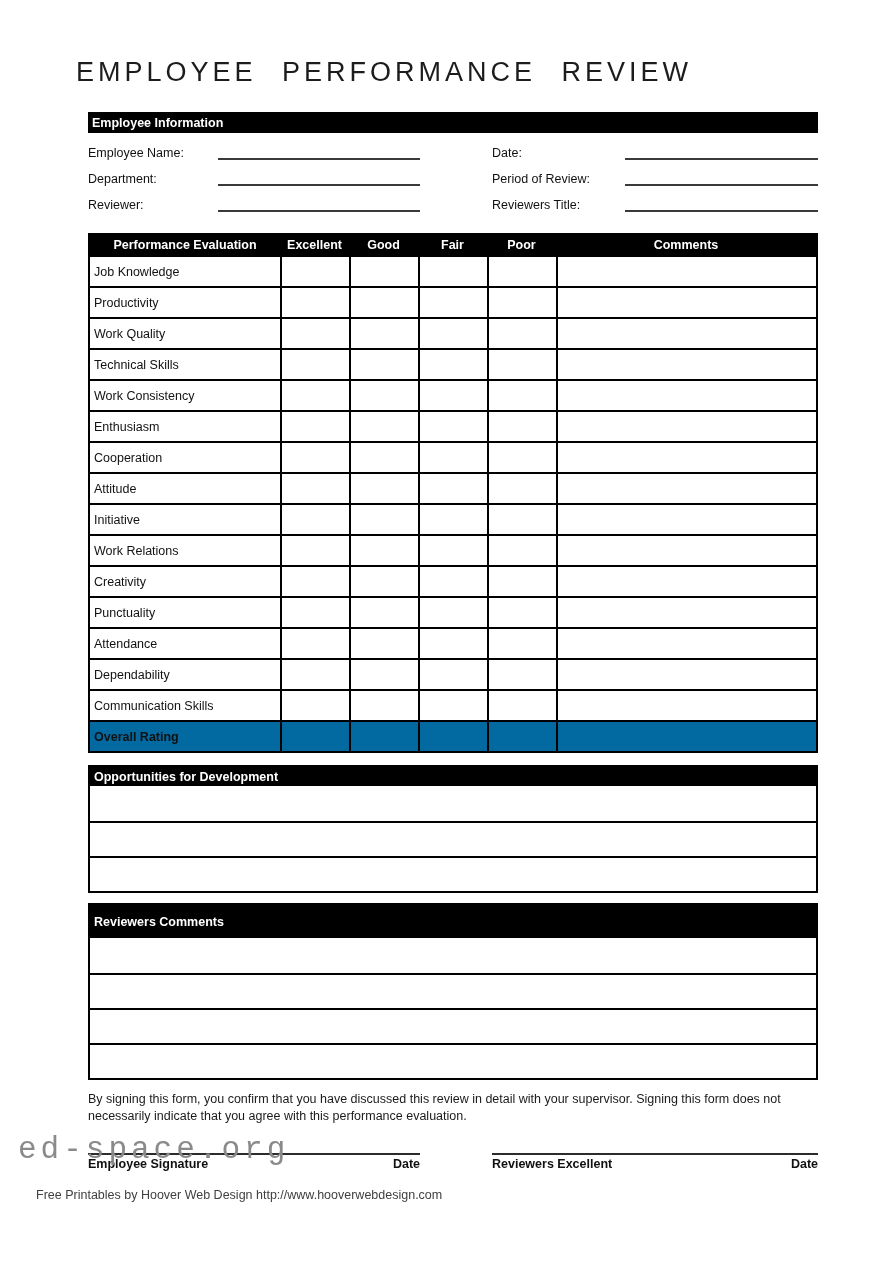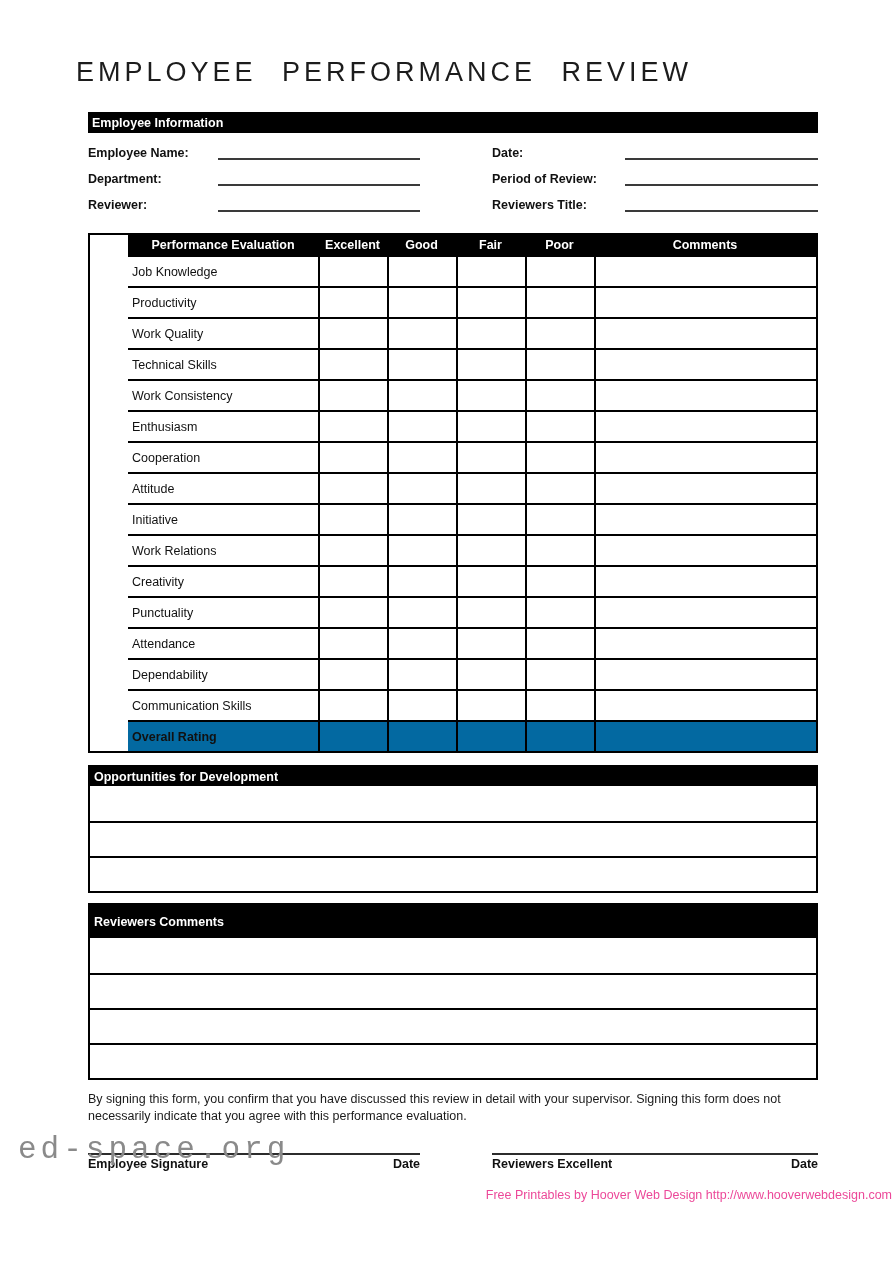--- a/index.html
+++ b/index.html
@@ -31,32 +31,31 @@
     display: flex; align-items: center;
   }
 
   
   .emp-bar { top: 112px; height: 21px; }
   .fields { top: 140px; display: flex; }
   .fcol { display: flex; flex-direction: column; }
   .fcol.left  { width: 332px; margin-right: 72px; }
   .fcol.right { width: 326px; }
   .frow { display: flex; align-items: flex-end; height: 20px; margin-bottom: 6px; }
-  .flabel { font-size: 12.5px; font-weight: bold; }
+  .flabel { font-size: 12.5px; font-weight: normal; }
   .fcol.left  .flabel { width: 130px; }
   .fcol.right .flabel { width: 133px; }
   .fline { flex: 1; border-bottom: 2px solid #3a3a3a; height: 16px; }
 
   
   .eval-table {
     top: 233px;
     border: 2px solid #000;
     display: grid;
     grid-template-columns: 190px 69px 69px 69px 69px 1fr;
-    padding-left: 38px;
   }
   .eval-table .hcell {
     background: #000; color: #fff;
     font-size: 12.5px; font-weight: bold;
     height: 20px; display: flex; align-items: center; justify-content: center;
   }
   .eval-table .cell {
     height: 31px; border-top: 2px solid #000;
     font-size: 12.5px; display: flex; align-items: center;
   }
@@ -85,21 +84,21 @@
     display: flex; justify-content: space-between;
     padding-top: 2px;
     font-size: 12.5px; font-weight: bold;
   }
   .sig-block.left  { width: 332px; margin-right: 72px; text-align: right; }
   .sig-block.right { width: 326px; }
 
   
   .footer {
     position: absolute; top: 1188px; left: 0; width: 892px;
-    text-align: right; font-size: 12.5px; color: #ec4899; padding-left: 36px;
+    text-align: left; font-size: 12.5px; color: #404040; padding-left: 36px;
   }
   .watermark {
     position: absolute; top: 1132px; left: 18px;
     font-family: "Liberation Mono", "DejaVu Sans Mono", monospace;
     font-size: 31px; letter-spacing: 4px;
     color: #8a8a8a; font-weight: 400;
   }
 </style>
 </head>
 <body>

